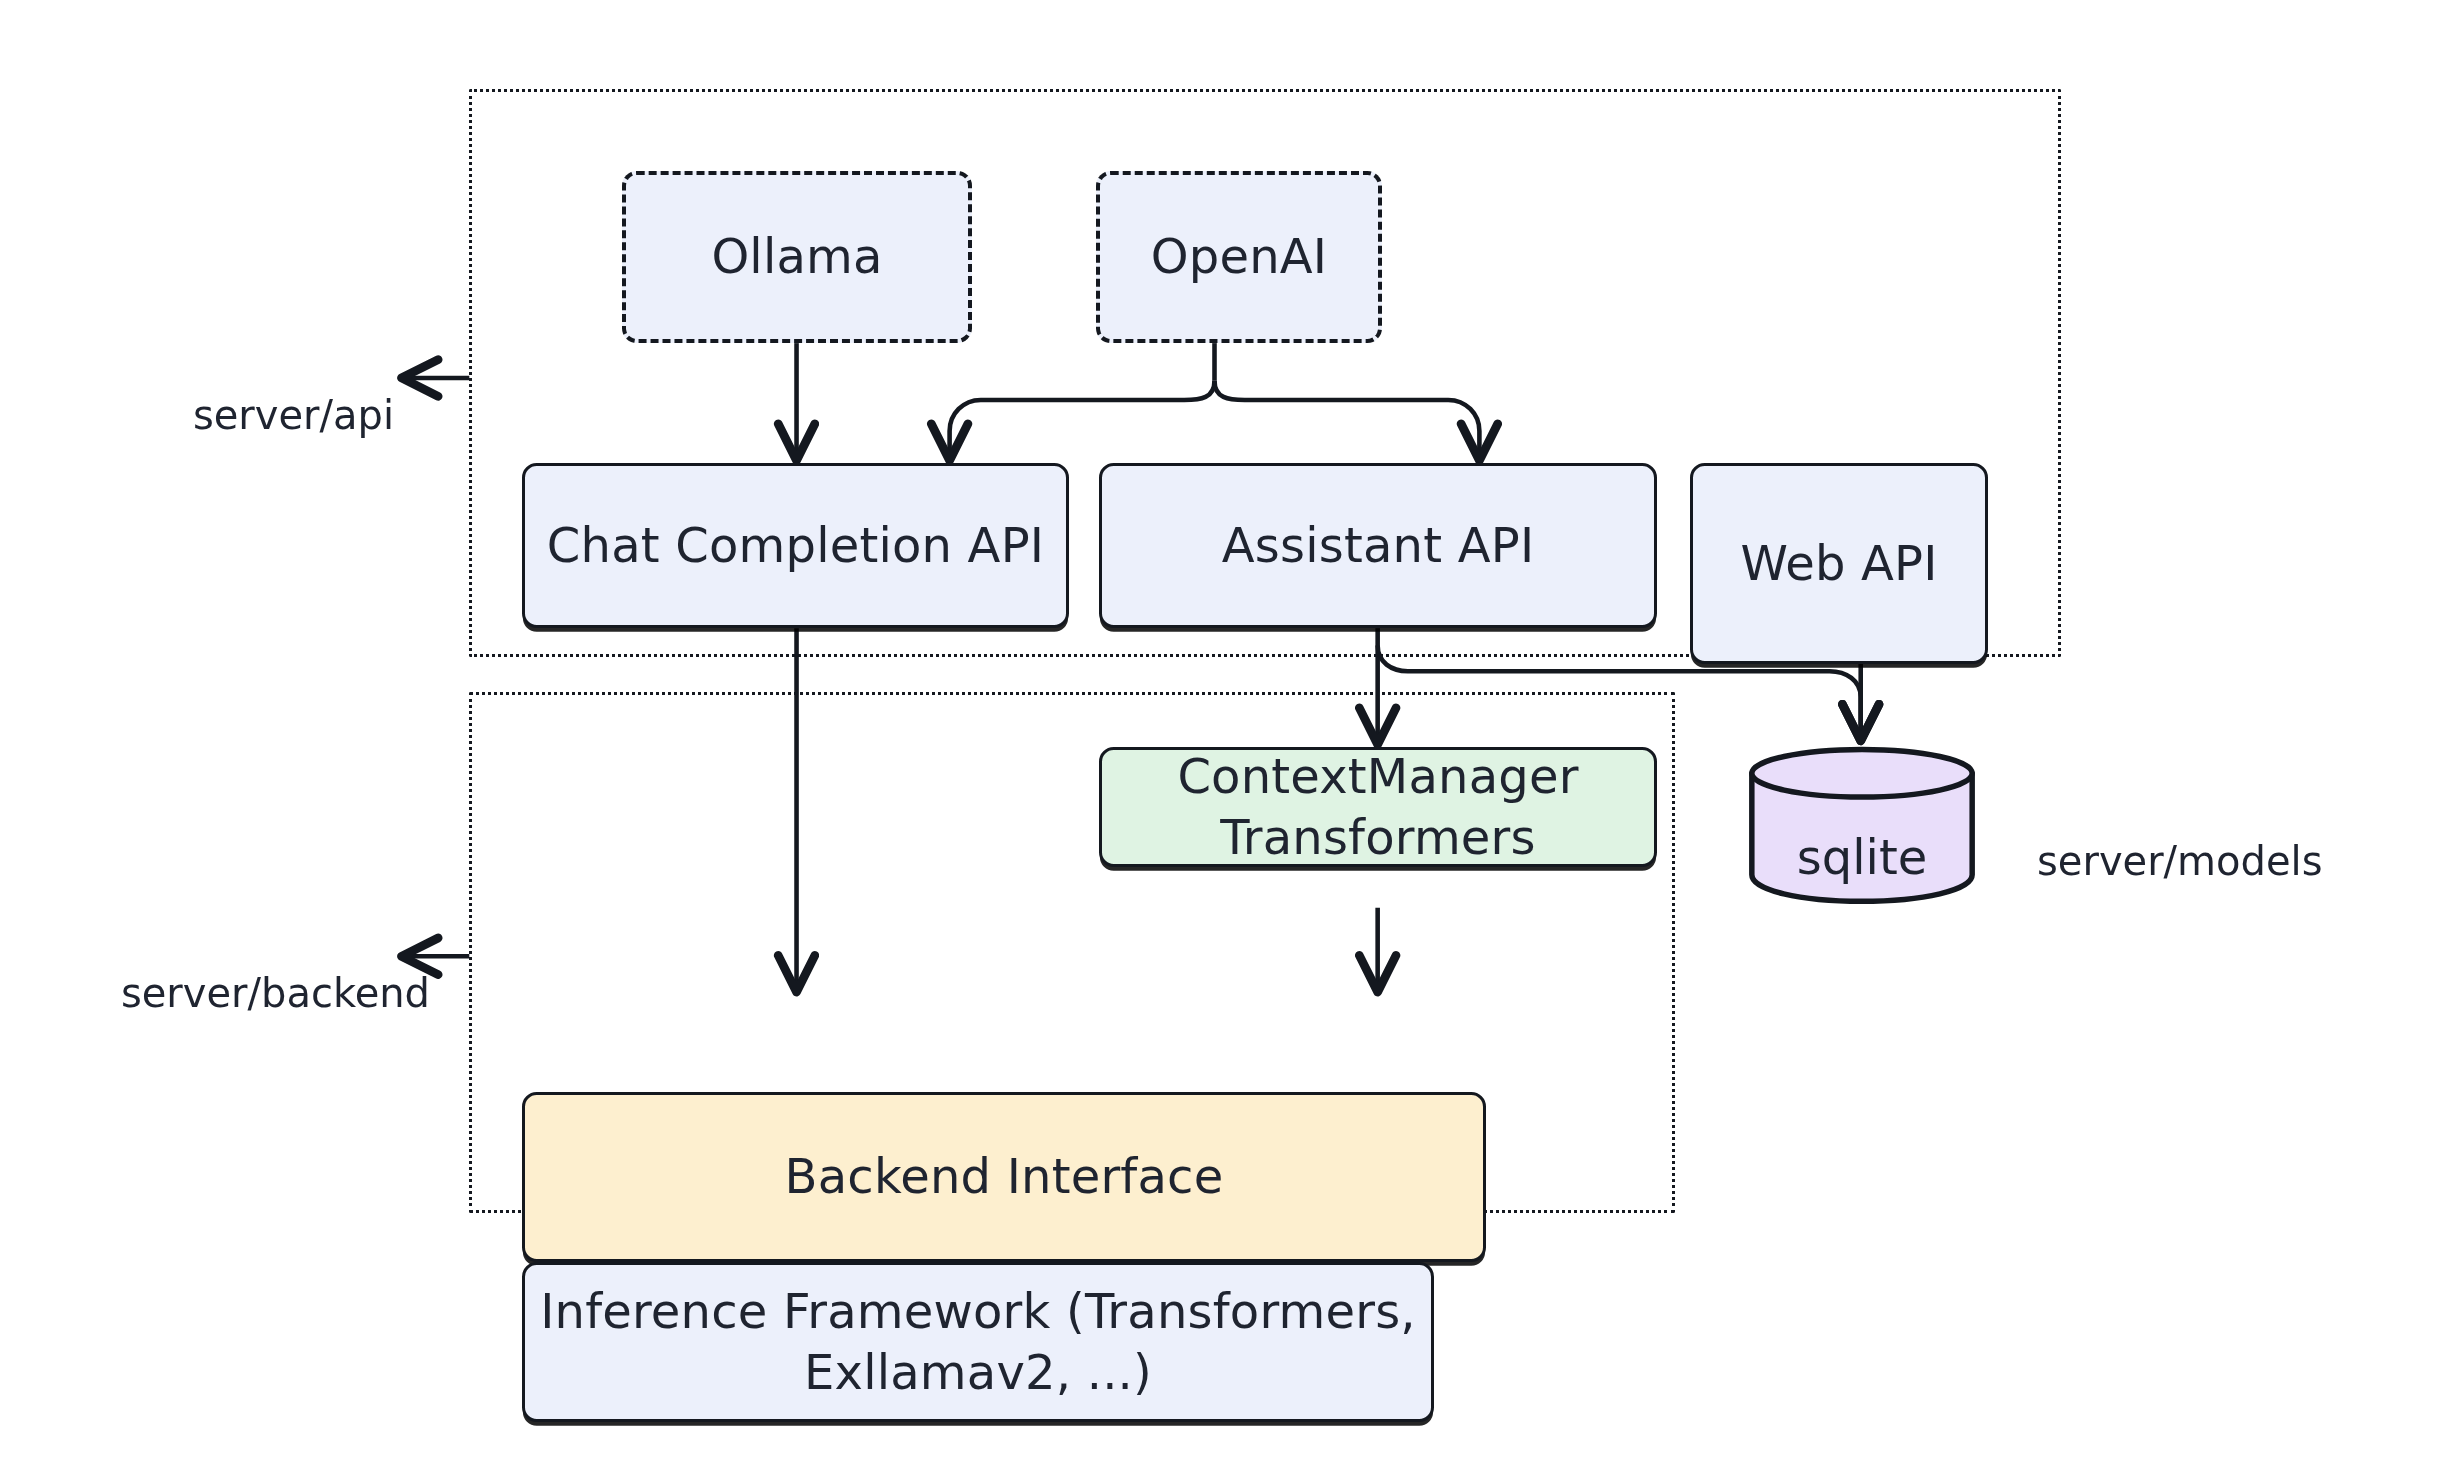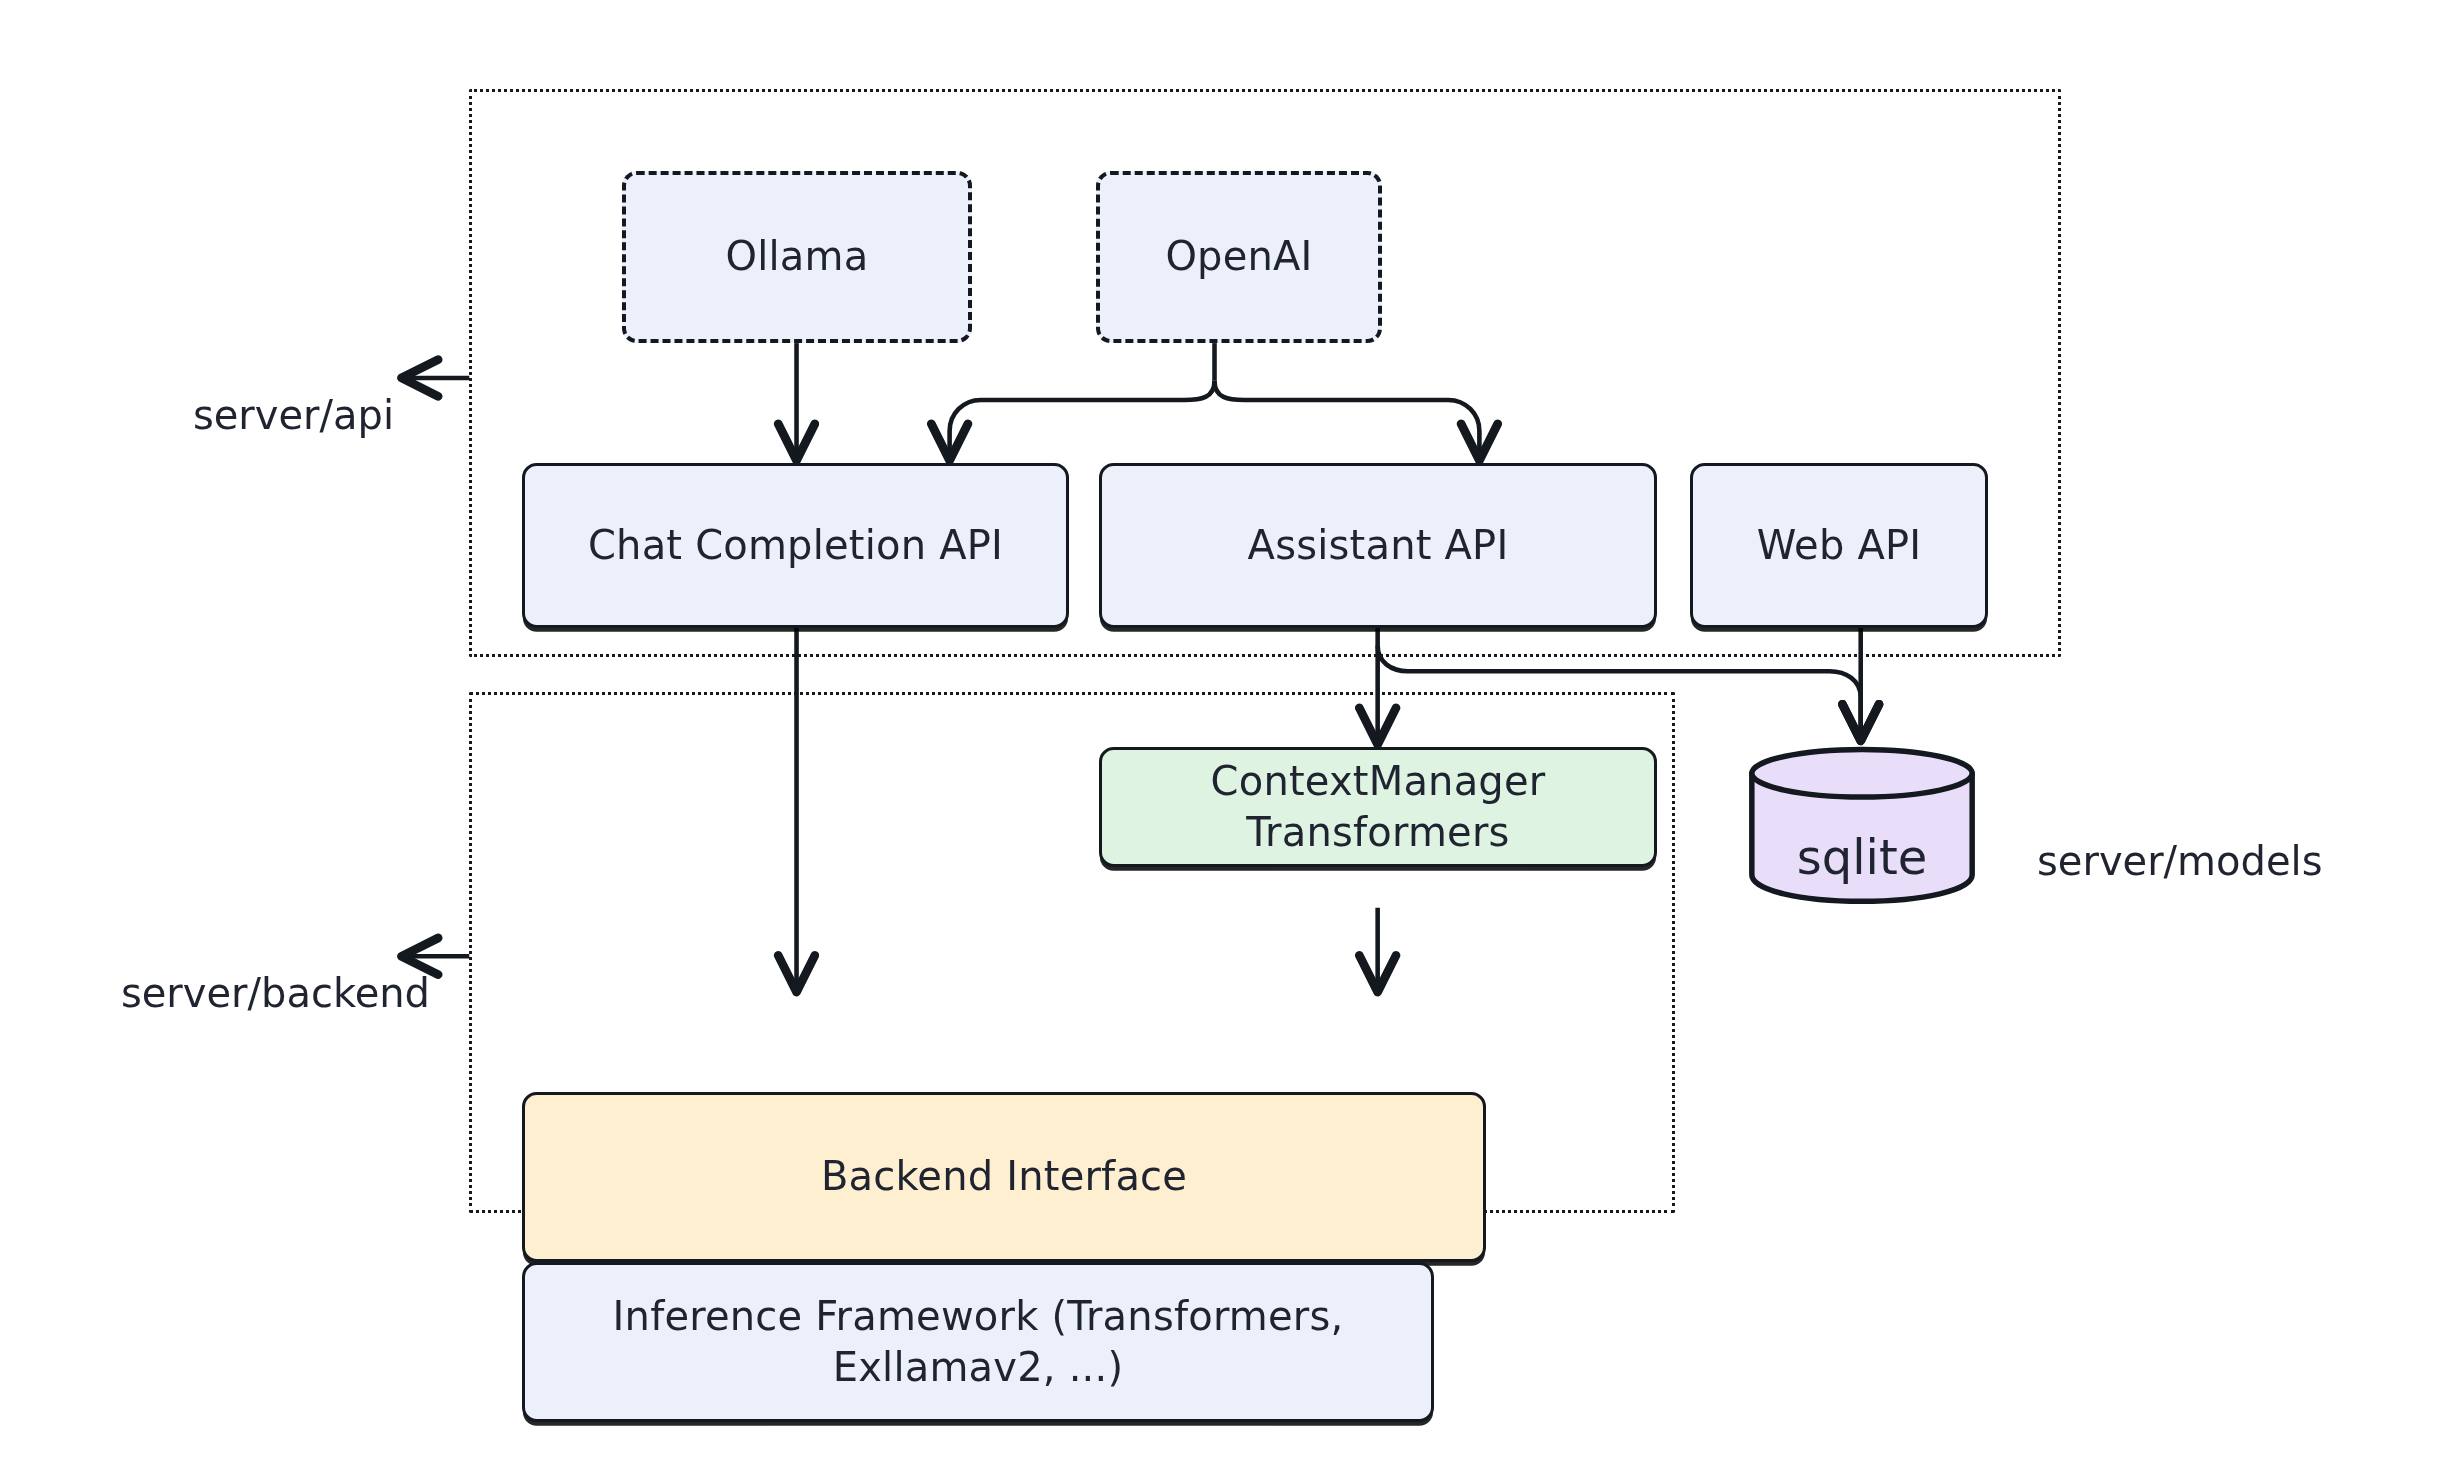--- a/index.html
+++ b/index.html
@@ -30,21 +30,21 @@
     position: absolute;
     box-sizing: border-box;
     display: flex;
     align-items: center;
     justify-content: center;
     text-align: center;
     border: 3.7px solid #14181f;
     border-radius: 14.7px;
     background: #ecf0fb;
     color: #1f2430;
-    font-size: 40px;
+    font-size: 48px;
     line-height: 1.28;
     letter-spacing: 0.2px;
     box-shadow: 0 4.6px 0 -0.9px rgba(0,0,0,0.85);
   }
   .node.dashed {
     border-style: dashed;
     border-width: 4.6px;
     box-shadow: none;
   }
   .node.green  { background: #dff3e3; }
@@ -130,21 +130,21 @@
   </div>
 
   <div class="node" style="left:522px; top:463px; width:547px; height:165px;">
     <span>Chat Completion API</span>
   </div>
 
   <div class="node" style="left:1099px; top:463px; width:558px; height:165px;">
     <span>Assistant API</span>
   </div>
 
-  <div class="node" style="left:1690px; top:463px; width:298px; height:165px;">
+  <div class="node" style="left:1690px; top:463px; width:298px; height:201px;">
     <span>Web API</span>
   </div>
 
   <div class="node green" style="left:1099px; top:747px; width:558px; height:120px; flex-direction:column; justify-content:center;">
     <span>ContextManager</span>
     <span>Transformers</span>
   </div>
 
   <div class="cyl" style="left:1745px; top:744px; width:234px; height:160px;">
     <svg width="234" height="160" viewBox="0 0 255 175">

